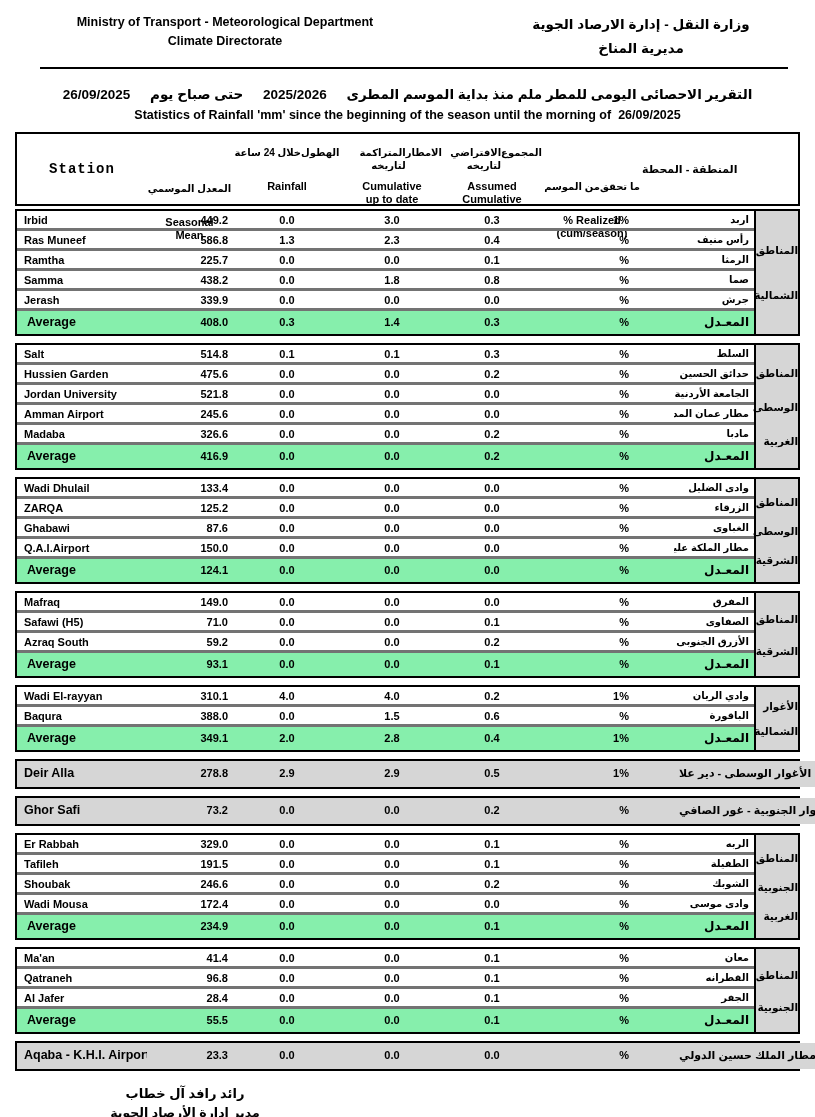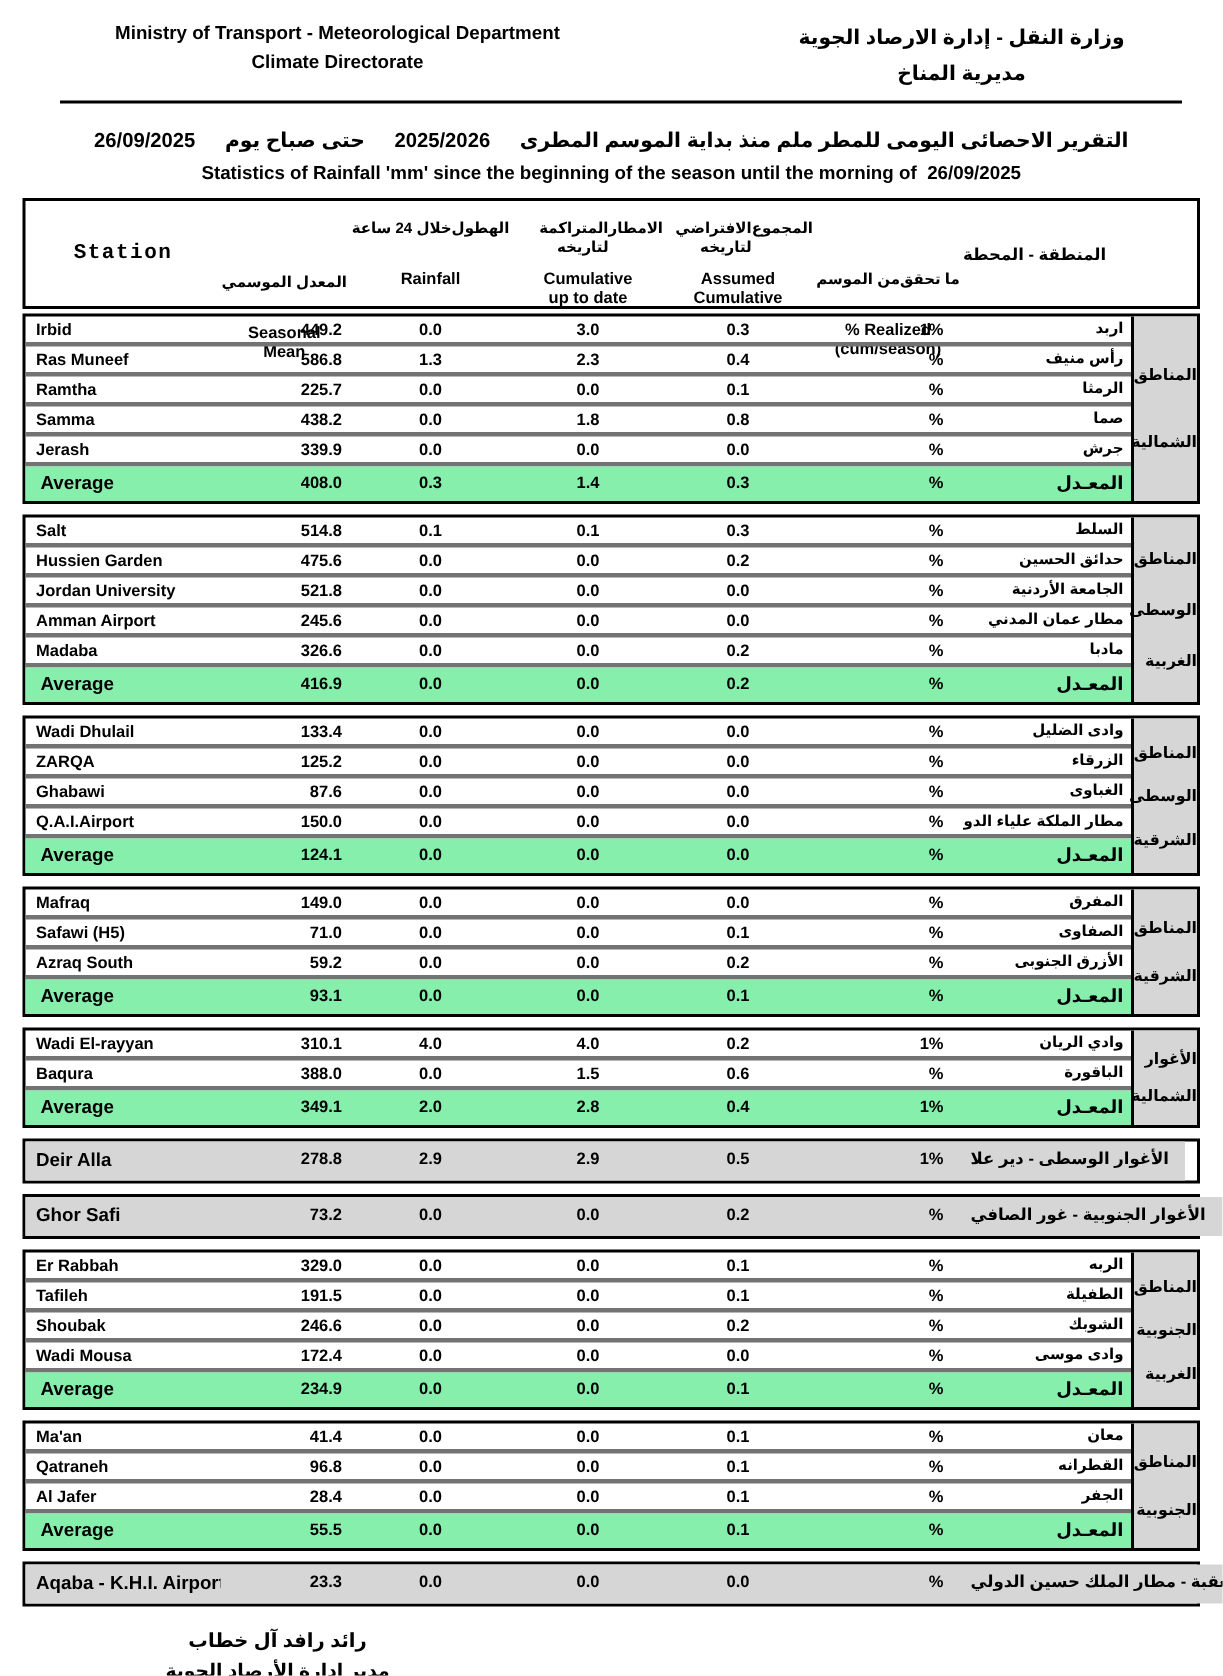--- a/index.html
+++ b/index.html
@@ -59,21 +59,21 @@
   .avg-row .c { line-height: 22px; }
   .c { height: 100%; font-size: 11px; overflow: hidden; white-space: nowrap; }
   .c-st  { width: 130px; padding-left: 7px; text-align: left; }
   .c-mean { width: 85px;  text-align: right; padding-right: 4px; }
   .c-rain { width: 110px; text-align: center; }
   .c-cum  { width: 100px; text-align: center; }
   .c-asm  { width: 100px; text-align: center; }
   .c-pct  { width: 100px; text-align: right; padding-right: 13px; }
   .c-ar   { flex: 1; direction: rtl; text-align: left; padding-left: 5px; font-size: 10px; min-width: 0; }
   
-  .c-ar { text-align: right; padding-right: 5px; }
+  .c-ar { text-align: right; padding-right: 5px; margin-left: 32px; }
   .avg-row .c-st { font-size: 12.5px; padding-left: 10px; }
   .avg-row .c-ar { font-size: 12px; }
   .single-block .row { height: 26px; background: #d6d6d6; border-bottom: none; }
   .single-block .c { line-height: 25px; }
   .single-block .c-st { font-size: 12.5px; }
   .single-block .c-ar { font-size: 11px; padding-right: 11px; }
 
   
   .signature { margin: 15px 0 0 50px; width: 270px; text-align: center; font-weight: bold; direction: rtl; }
   .sig-name { font-size: 13px; }

